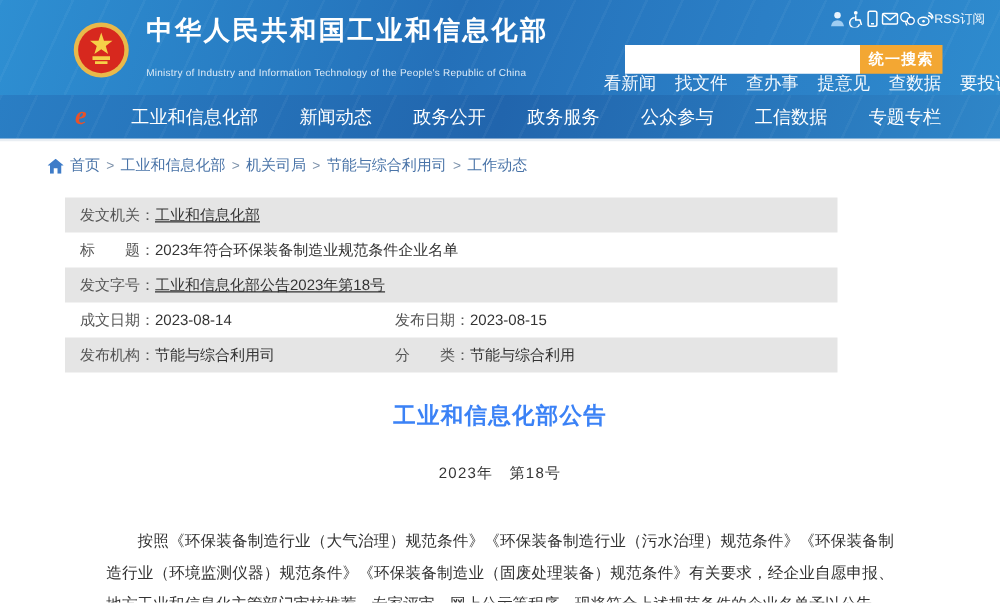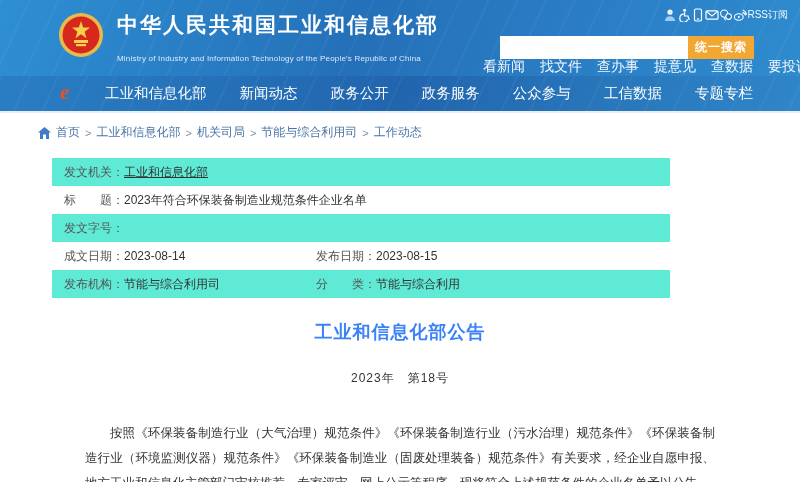--- a/index.html
+++ b/index.html
@@ -8,21 +8,21 @@
 
   
   .site-header {
     position:relative; width:800px; height:76px;
     background:linear-gradient(105deg,#2e8fd2 0%,#2470b9 45%,#2b7fc6 75%,#2e8bce 100%);
   }
   .site-header::after, .main-nav::after {
     content:""; position:absolute; inset:0; pointer-events:none;
     background:repeating-linear-gradient(115deg, rgba(255,255,255,0.04) 0 2px, transparent 2px 26px);
   }
-  .logo-block { position:absolute; left:58px; top:12px; display:flex; align-items:flex-start; gap:13px; z-index:2; }
+  .logo-block { position:absolute; left:58px; top:12px; display:flex; align-items:flex-end; gap:13px; z-index:2; }
   .emblem { width:46px; height:46px; display:block; }
   .site-title { color:#fff; font-size:21px; font-weight:bold; letter-spacing:2px; line-height:26px; }
   .site-subtitle { color:#dcebf7; font-size:8px; margin-top:16px; letter-spacing:0.2px; }
 
   .topbar-icons { position:absolute; right:12px; top:8px; display:flex; align-items:center; z-index:2; }
   .topbar-icons .icn { display:inline-flex; width:14px; height:14px; cursor:pointer; }
   .rss-label { color:#f2f8fd; font-size:10px; cursor:pointer; }
 
   .search-row { position:absolute; left:500px; top:36px; display:flex; z-index:2; }
   .search-input { width:188px; height:23px; border:none; outline:none; background:#fff; padding:0 6px; font-size:12px; }
@@ -45,21 +45,21 @@
 
   
   .content { background:#fff; padding-top:11px; }
   .breadcrumb { display:flex; align-items:center; gap:5px; margin-left:38px; font-size:12px; color:#4a74a8; }
   .breadcrumb .crumb { cursor:pointer; }
   .breadcrumb .sep { color:#7d92ab; font-size:11px; }
   .home-icon { display:inline-flex; width:13px; height:12px; }
 
   .doc-meta { width:618px; margin:17px 0 0 52px; font-size:12px; }
   .meta-row { height:28px; line-height:28px; padding-left:12px; display:flex; }
-  .meta-row.alt { background:#5eead4; }
+  .meta-row.alt { background:#e5e5e5; }
   .meta-label { color:#555; white-space:pre; }
   .meta-value { color:#333; }
   .meta-value.link { text-decoration:underline; cursor:pointer; }
   .meta-col1 { width:252px; display:flex; }
 
   .article-title { text-align:center; margin-top:22px; font-size:18px; font-weight:bold; color:#3b82f6;
                    font-family:"Liberation Sans","DejaVu Sans",sans-serif; letter-spacing:1px; }
   .doc-number { text-align:center; margin-top:26px; font-size:12px; color:#333; letter-spacing:1px; }
 
   .article-body { margin:34px 85px 0 85px; }
@@ -178,20 +178,21 @@
     <div class="meta-row alt">
       <span class="meta-label">发文机关：</span>
       <span class="meta-value link">工业和信息化部</span>
     </div>
     <div class="meta-row">
       <span class="meta-label">标　　题：</span>
       <span class="meta-value">2023年符合环保装备制造业规范条件企业名单</span>
     </div>
     <div class="meta-row alt">
       <span class="meta-label">发文字号：</span>
+      <span class="meta-value link">工业和信息化部公告2023年第18号</span>
     </div>
     <div class="meta-row">
       <span class="meta-col1">
         <span class="meta-label">成文日期：</span>
         <span class="meta-value">2023-08-14</span>
       </span>
       <span class="meta-label">发布日期：</span>
       <span class="meta-value">2023-08-15</span>
     </div>
     <div class="meta-row alt">

